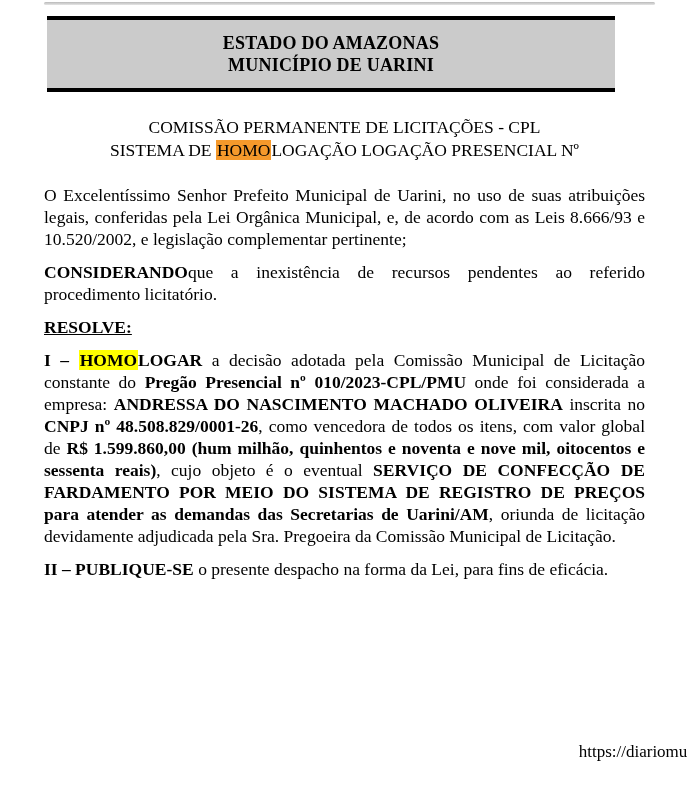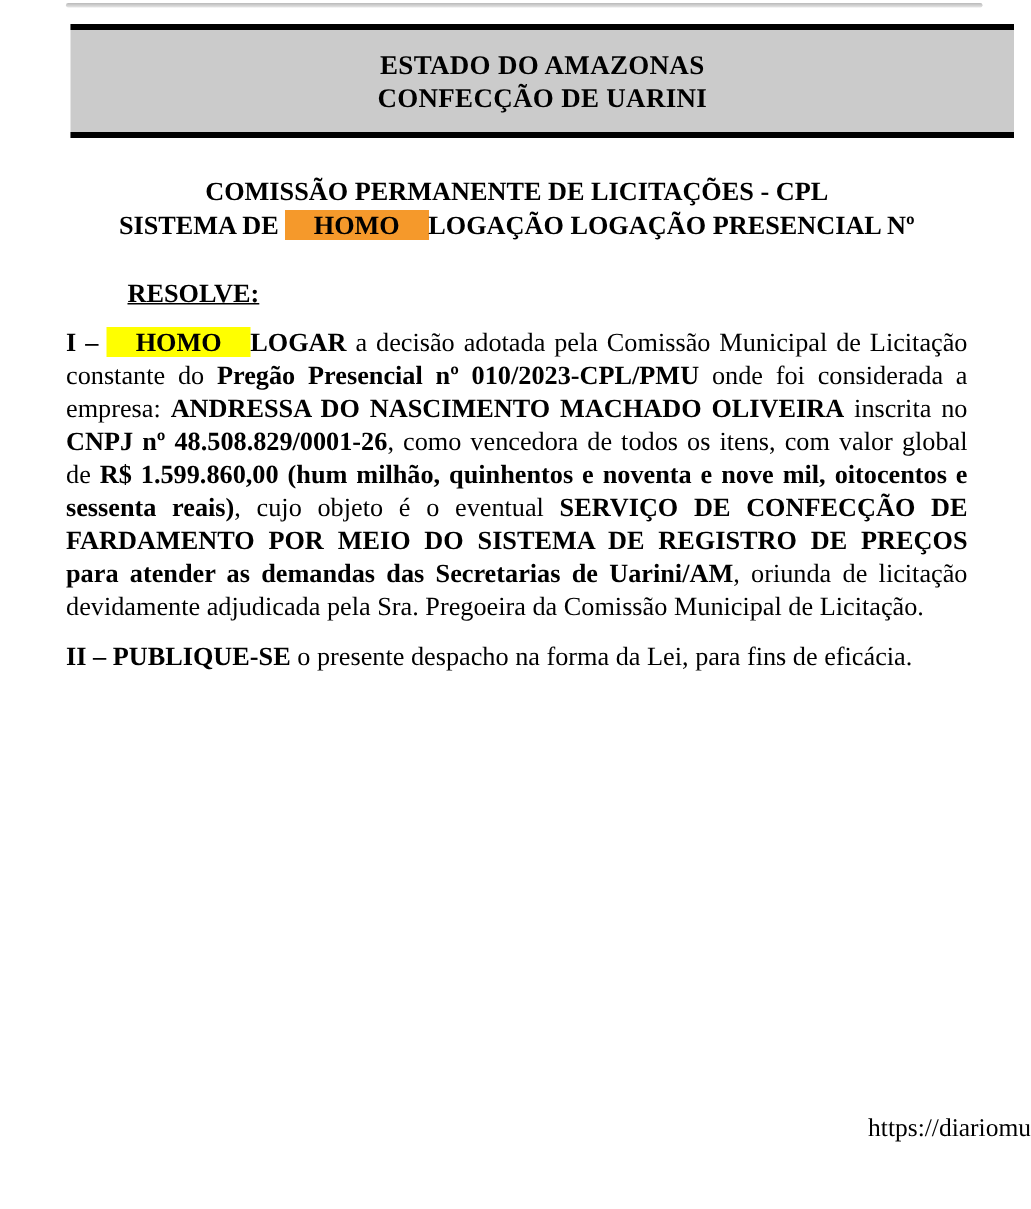--- a/index.html
+++ b/index.html
@@ -21,21 +21,21 @@
     top: 2px;
     width: 611px;
     height: 3px;
     background: linear-gradient(to bottom, #b9b9b9, #e6e6e6);
     border-radius: 2px;
   }
   .letterhead {
     position: absolute;
     left: 47px;
     top: 16px;
-    width: 629px;
+    width: 568px;
     height: 68px;
     box-sizing: content-box;
     border-top: 4px solid #000;
     border-bottom: 4px solid #000;
     background: #cbcbcb;
     display: flex;
     flex-direction: column;
     align-items: center;
     justify-content: center;
     font-weight: bold;
@@ -46,55 +46,57 @@
   }
   .content {
     position: absolute;
     left: 44px;
     top: 116px;
     width: 601px;
   }
   .doc-title {
     margin: 0 0 22px 0;
     font-size: 17.5px;
-    font-weight: bold;
+    font-weight: normal;
     text-align: center;
     line-height: 23px;
   }
   .para {
     margin: 0 0 11px 0;
     font-size: 17.5px;
     line-height: 22px;
     text-align: justify;
   }
   .b { font-weight: bold; }
-  .u { text-decoration: underline; margin-left: 41px; }
-  .hl { padding: 0 19px; }
+  .u { text-decoration: underline; }
+  .hl { padding: 0 1px; }
   .footer-url {
     position: absolute;
     top: 742px;
     right: -6px;
     font-size: 17px;
     white-space: nowrap;
   }
 </style>
 </head>
 <body>
 
 <div class="top-rule"></div>
 
 <header class="letterhead" style="background: rgb(203, 203, 203);">
   <div>ESTADO DO AMAZONAS</div>
-  <div>CONFECÇÃO DE UARINI</div>
+  <div>MUNICÍPIO DE UARINI</div>
 </header>
 
 <main class="content">
   <h1 class="doc-title">
     <div class="title-line"><span>COMISSÃO PERMANENTE DE LICITAÇÕES - CPL</span></div>
     <div class="title-line"><span>SISTEMA DE </span><span class="hl" style="background-color: rgb(245, 153, 43);">HOMO</span><span>LOGAÇÃO LOGAÇÃO PRESENCIAL Nº</span></div>
   </h1>
 
+  <p class="para"><span>O Excelentíssimo Senhor Prefeito Municipal de Uarini, no uso de suas atribuições legais, conferidas pela Lei Orgânica Municipal, e, de acordo com as Leis 8.666/93 e 10.520/2002, e legislação complementar pertinente;</span></p>
+  <p class="para"><span class="b">CONSIDERANDO</span><span>que a inexistência de recursos pendentes ao referido procedimento licitatório.</span></p>
   <p class="para"><span class="b u">RESOLVE:</span></p>
   <p class="para"><span class="b">I – </span><span class="b hl" style="background-color: rgb(255, 255, 0);">HOMO</span><span class="b">LOGAR</span><span> a decisão adotada pela Comissão Municipal de Licitação constante do </span><span class="b">Pregão Presencial nº 010/2023-CPL/PMU</span><span> onde foi considerada a empresa: </span><span class="b">ANDRESSA DO NASCIMENTO MACHADO OLIVEIRA</span><span>  inscrita no </span><span class="b">CNPJ nº 48.508.829/0001-26</span><span>, como vencedora de todos os itens, com valor global  de </span><span class="b">R$ 1.599.860,00 (hum milhão, quinhentos e noventa e nove mil, oitocentos e sessenta reais)</span><span>, cujo objeto é o eventual </span><span class="b">SERVIÇO DE CONFECÇÃO DE FARDAMENTO POR MEIO DO SISTEMA DE REGISTRO DE PREÇOS para atender as demandas das Secretarias de Uarini/AM</span><span>, oriunda de licitação devidamente adjudicada pela Sra. Pregoeira da Comissão Municipal de Licitação.</span></p>
   <p class="para"><span class="b">II – PUBLIQUE-SE</span><span> o presente despacho na forma da Lei, para fins de eficácia.</span></p>
 </main>
 
 <div class="footer-url">https://diariomur</div>
 
 </body></html>

